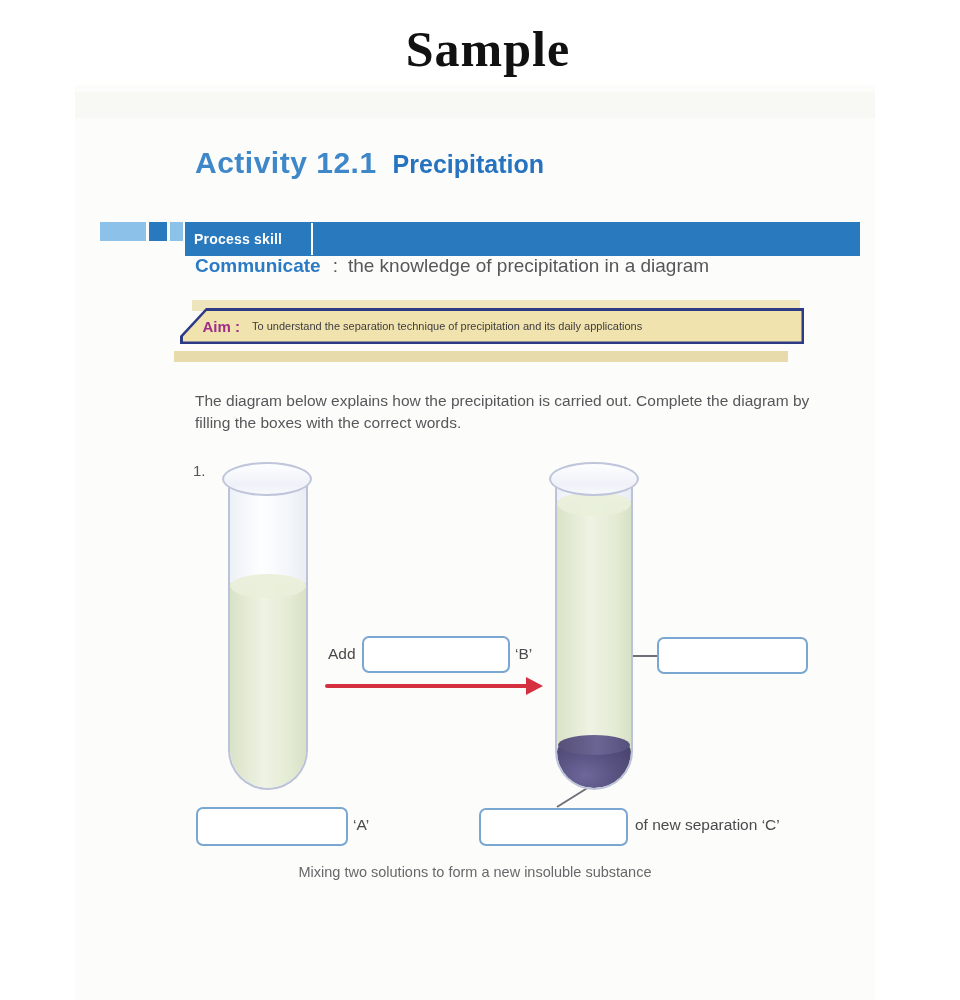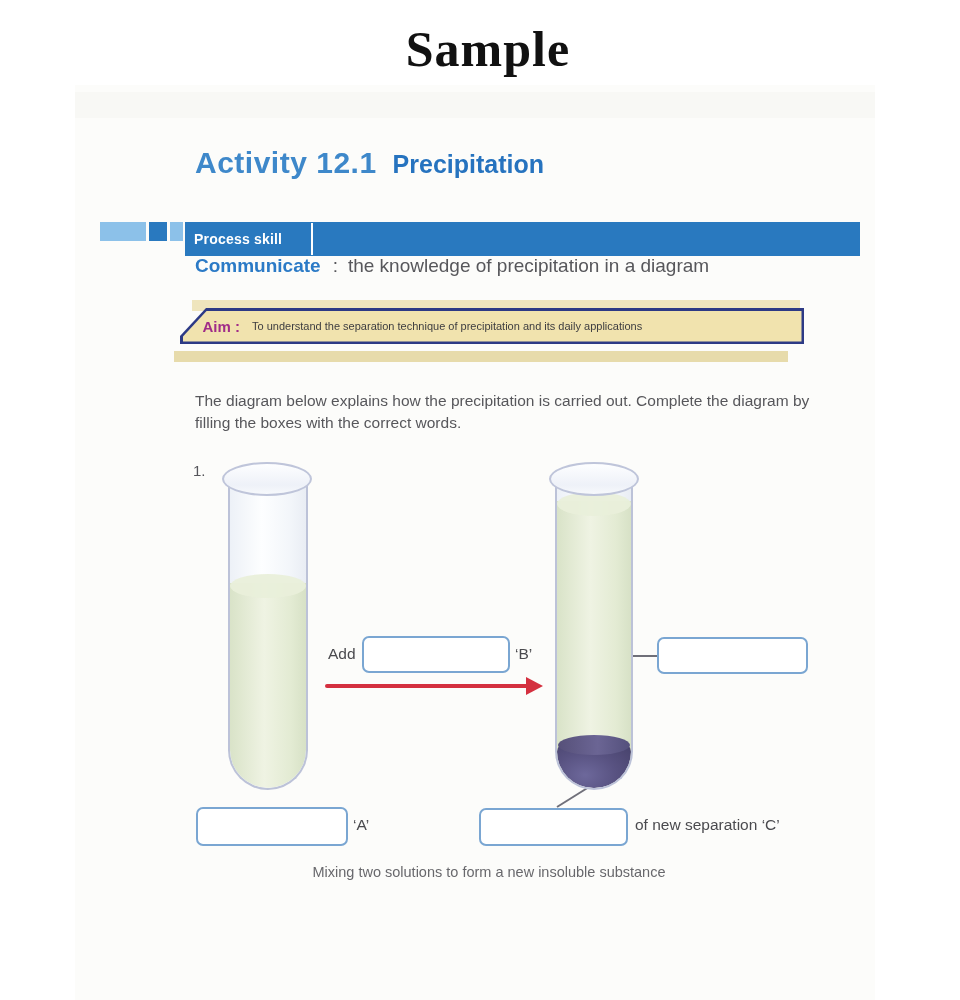--- a/index.html
+++ b/index.html
@@ -117,21 +117,21 @@
     border-left:17px solid #d4303f;
   }
 
   .connector-h{position:absolute;left:619px;top:655px;width:38px;height:2px;background:#6f6f78;}
   .connector-d{
     position:absolute;left:557px;top:806px;width:50px;height:2px;background:#70707a;
     transform:rotate(-32deg);transform-origin:left center;
   }
 
   .caption{
-    position:absolute;left:194px;top:864px;width:590px;margin:0;text-align:center;
+    position:absolute;left:180px;top:864px;width:590px;margin:0;text-align:center;
     font-size:14.5px;color:#68686c;
   }
 </style>
 </head>
 <body>
 
 <div class="page">
 
   <div class="scan-bg"></div>
   <div class="scan-streak"></div>

